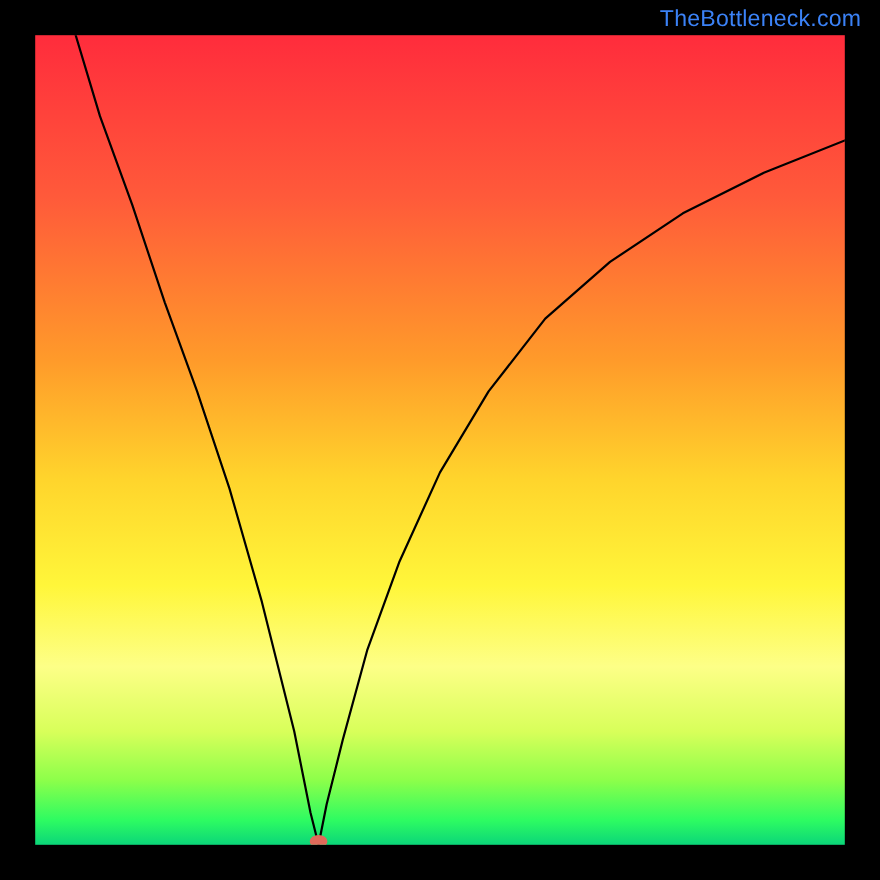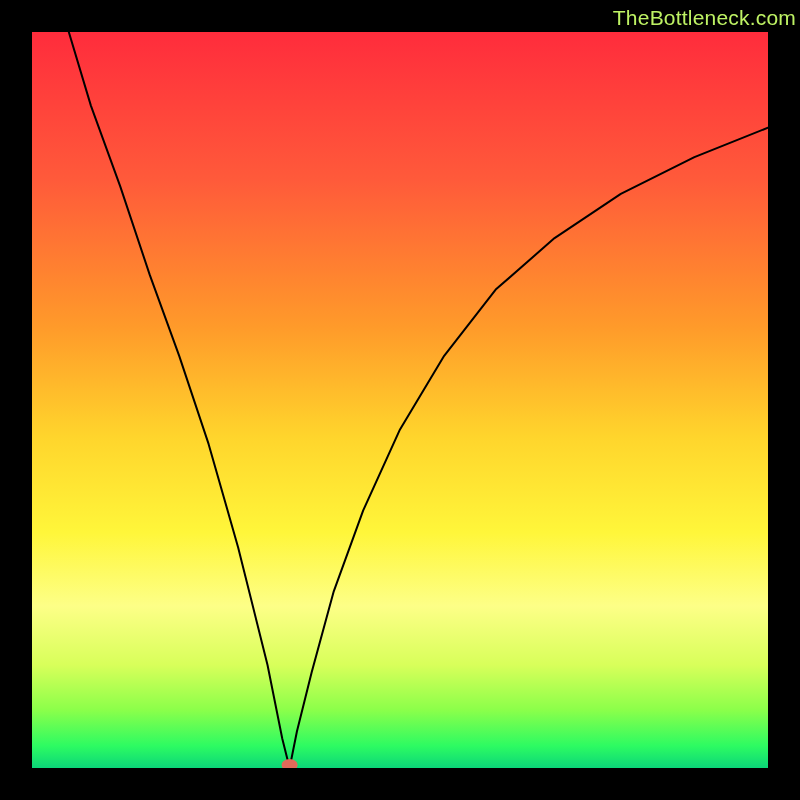--- a/index.html
+++ b/index.html
@@ -33,22 +33,22 @@
       #fdff87 78%,
       #d8ff5a 86%,
       #8dff4a 92%,
       #2dfb62 97%,
       #0bd679 100%
     );
   }
   .watermark {
     position: absolute;
     top: 6px;
-    right: 4px;
-    color: #bef264;
+    right: 17px;
+    color: #3b82f6;
     font-size: 21px;
     font-weight: 500;
     letter-spacing: 0.2px;
     user-select: none;
   }
   .curve-svg {
     position: absolute;
     left: 0;
     top: 0;
     width: 736px;

